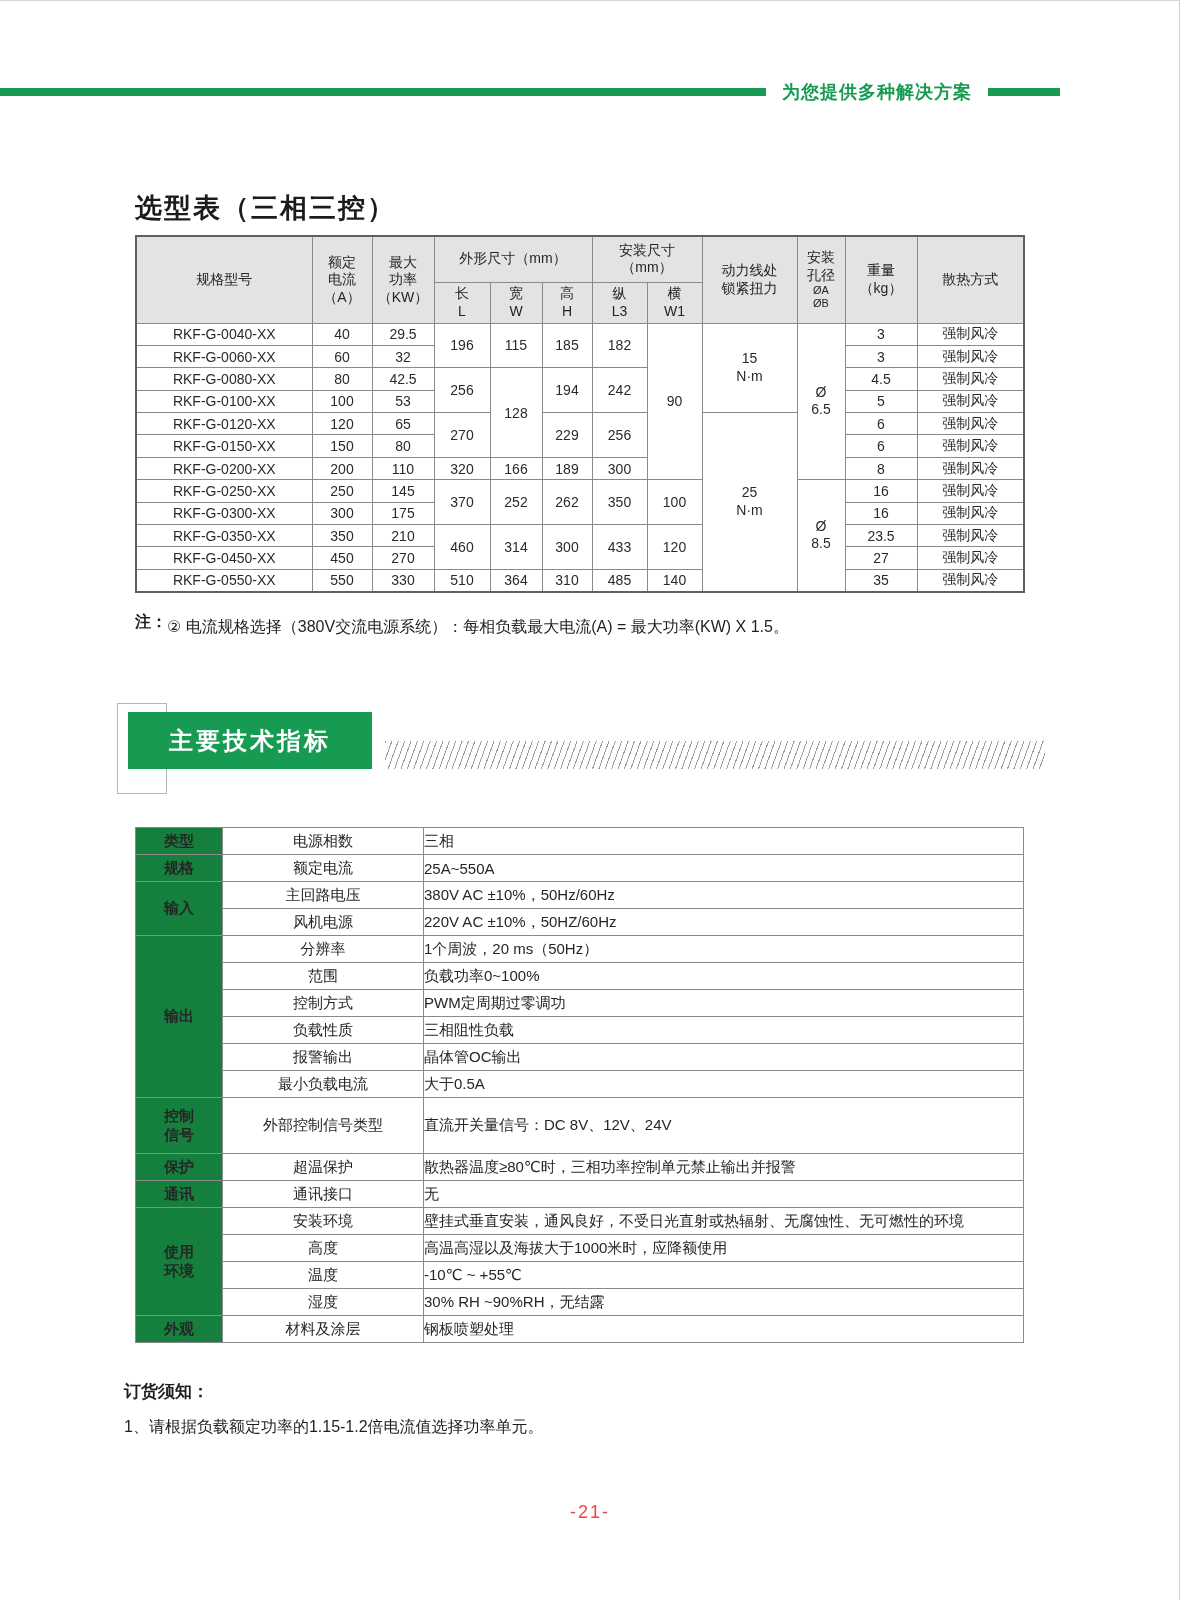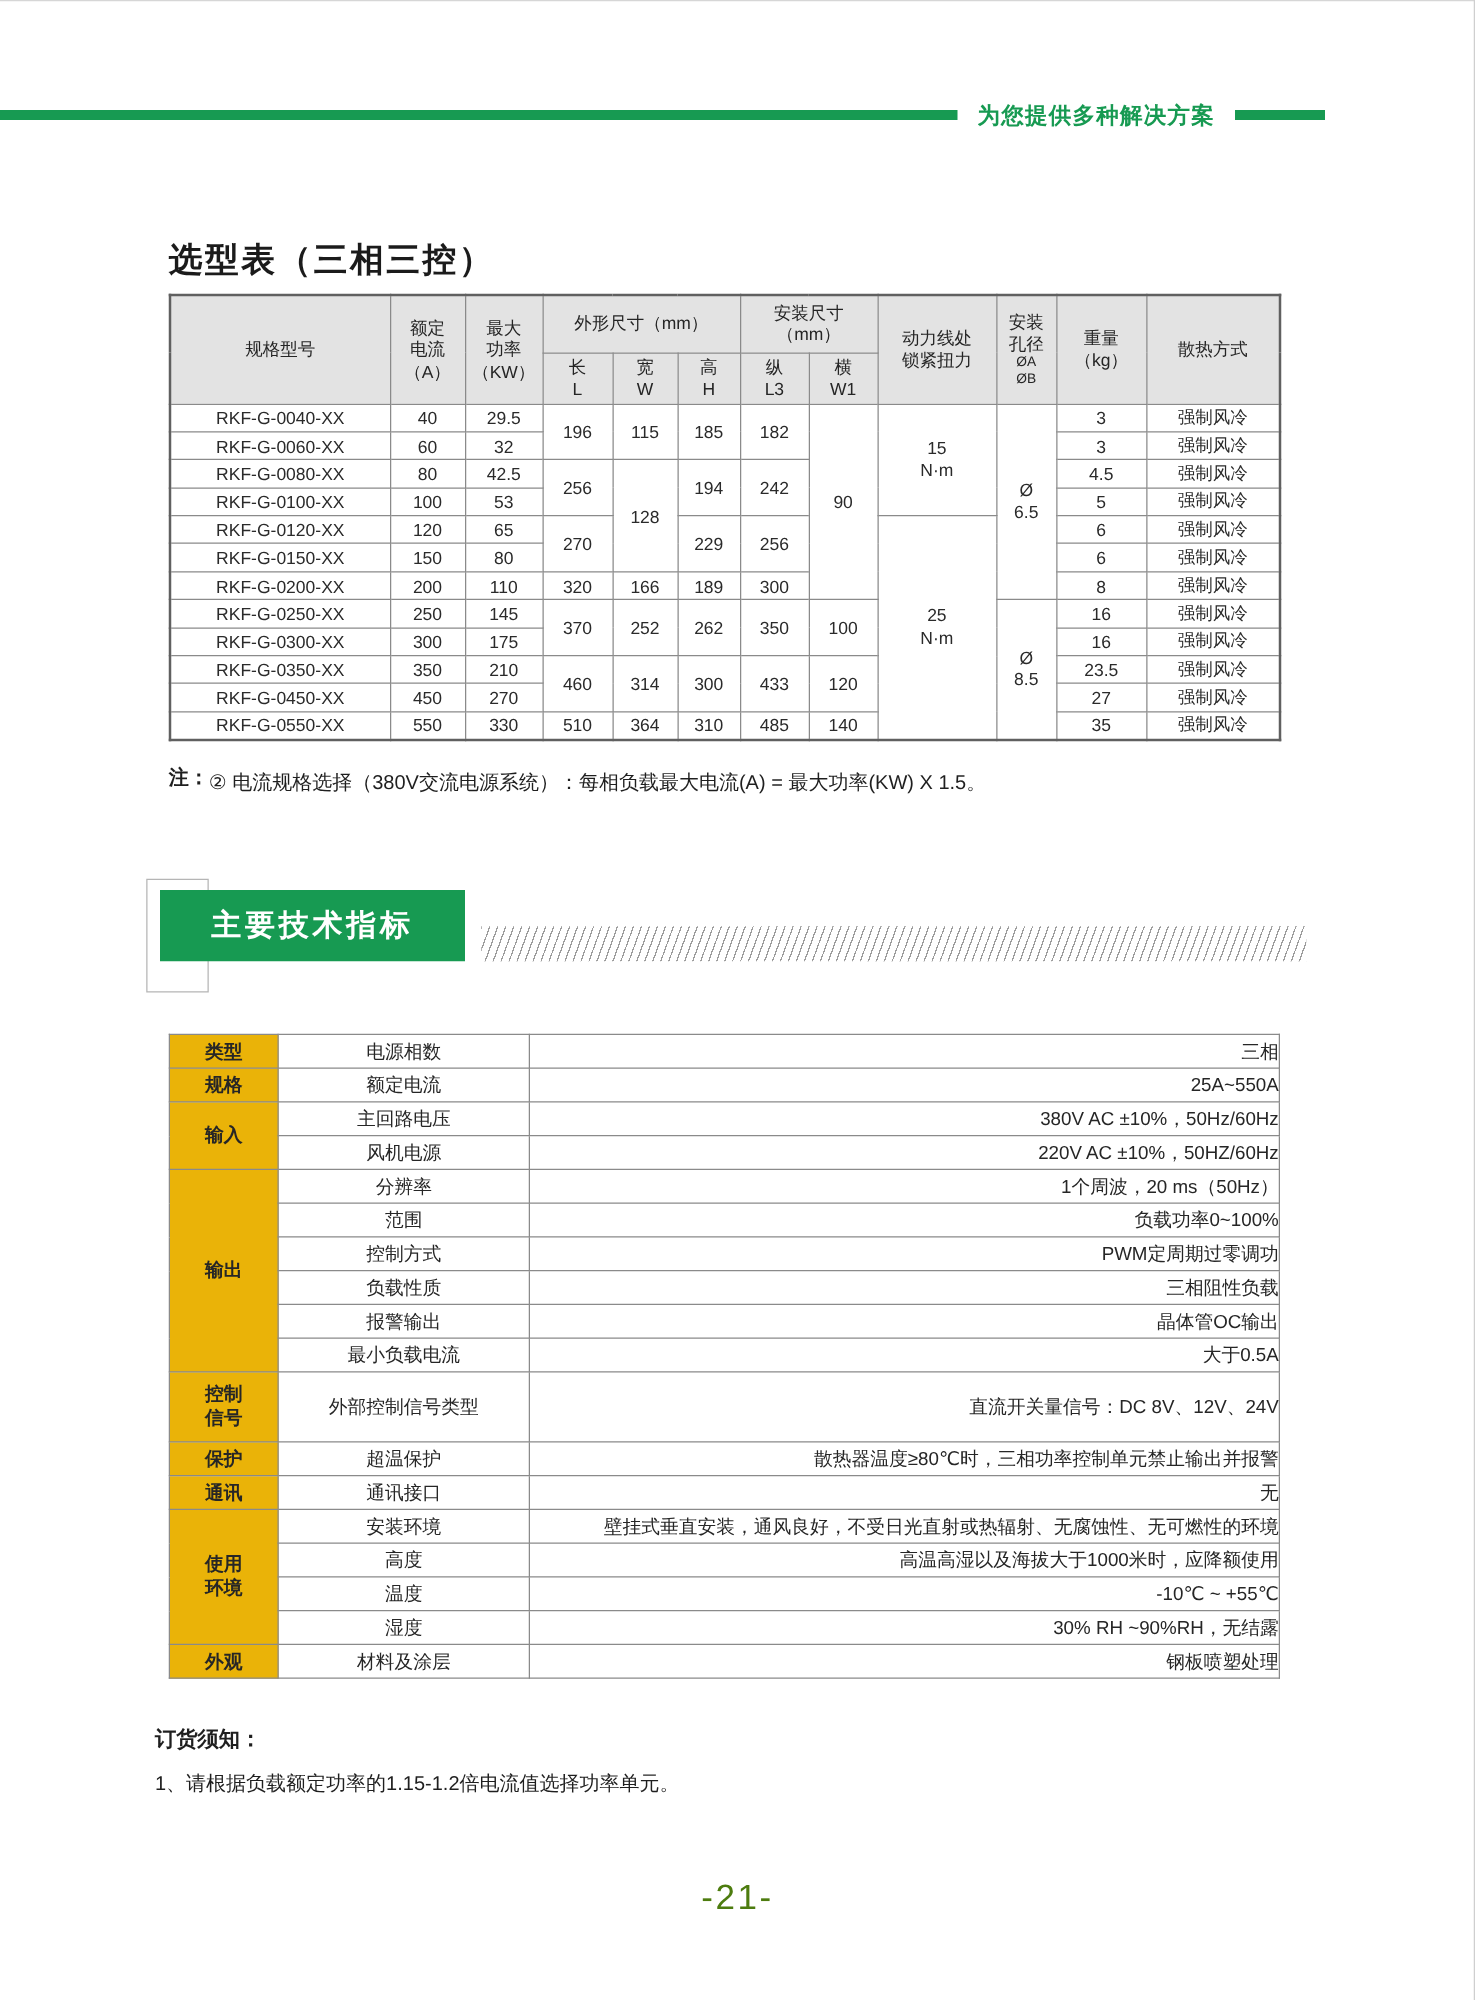--- a/index.html
+++ b/index.html
@@ -46,32 +46,32 @@
     font-size:24px;font-weight:700;letter-spacing:3px;text-align:center;line-height:57px;}
   .banner-hatch{position:absolute;left:385px;top:43px;width:660px;height:28px;
     background:repeating-linear-gradient(110deg,#9d9d9d 0px,#9d9d9d 1px,transparent 1px,transparent 6px);}
 
   
   .spec-wrap{position:absolute;left:135px;top:827px;}
   table.spec{border-collapse:collapse;table-layout:fixed;width:888px;border:1.5px solid #777;}
   table.spec td{border:1px solid #8a8a8a;vertical-align:middle;font-size:15px;color:#262626;padding:0;}
   table.spec tr{height:27px;}
   table.spec tr.tall{height:56px;}
-  td.cat{background:#eab308;text-align:center;font-weight:700;margin-left:28px;}
+  td.cat{background:#15803d;text-align:center;font-weight:700;margin-left:28px;}
   td.item{text-align:center;background:#fff;}
-  td.val{text-align:right;background:#fff;padding-left:14px;}
+  td.val{text-align:left;background:#fff;padding-left:14px;}
 
   
   .order{position:absolute;left:124px;top:1380px;font-size:16px;color:#1f1f1f;}
   .order .order-label{font-weight:700;font-size:17px;}
   .order .order-item{margin-top:14px;}
 
   
   .page-num{position:absolute;left:0;top:1502px;width:1180px;text-align:center;
-    color:#4d7c0f;font-size:28px;letter-spacing:2px;}
+    color:#ef4444;font-size:18px;letter-spacing:2px;}
 </style>
 </head>
 <body>
 
 <div class="edge-top"></div>
 <div class="edge-right"></div>
 
 <div class="header-rule">
   <div class="rule-seg rule-left"></div>
   <div class="slogan">为您提供多种解决方案</div>

